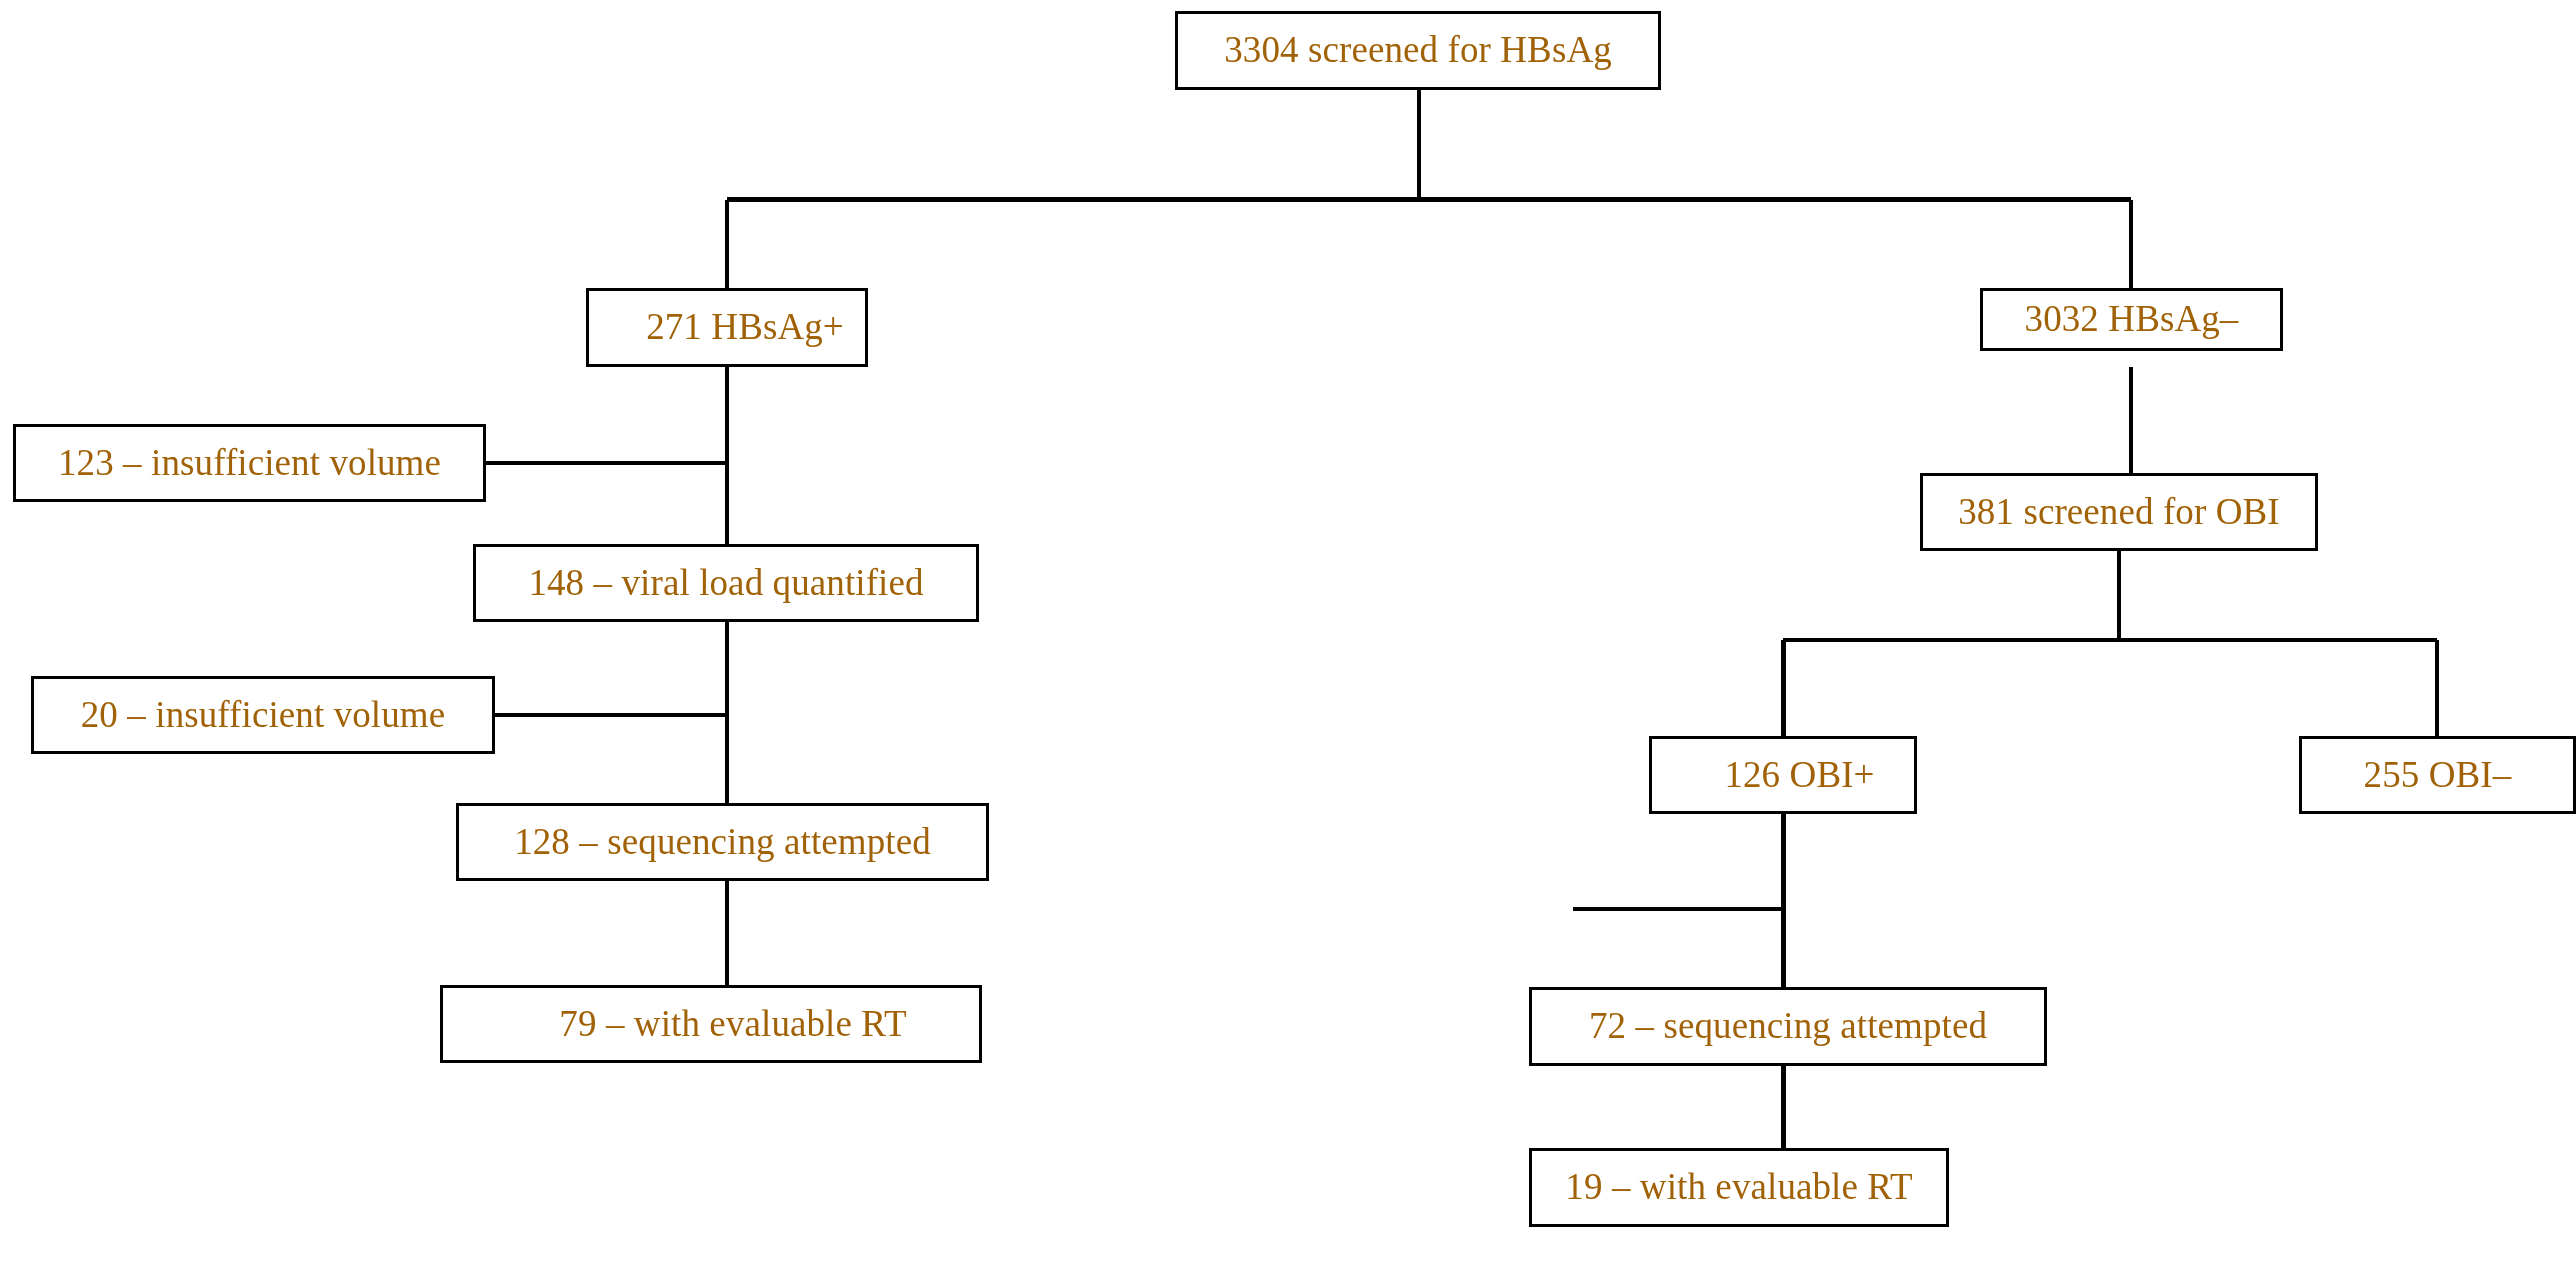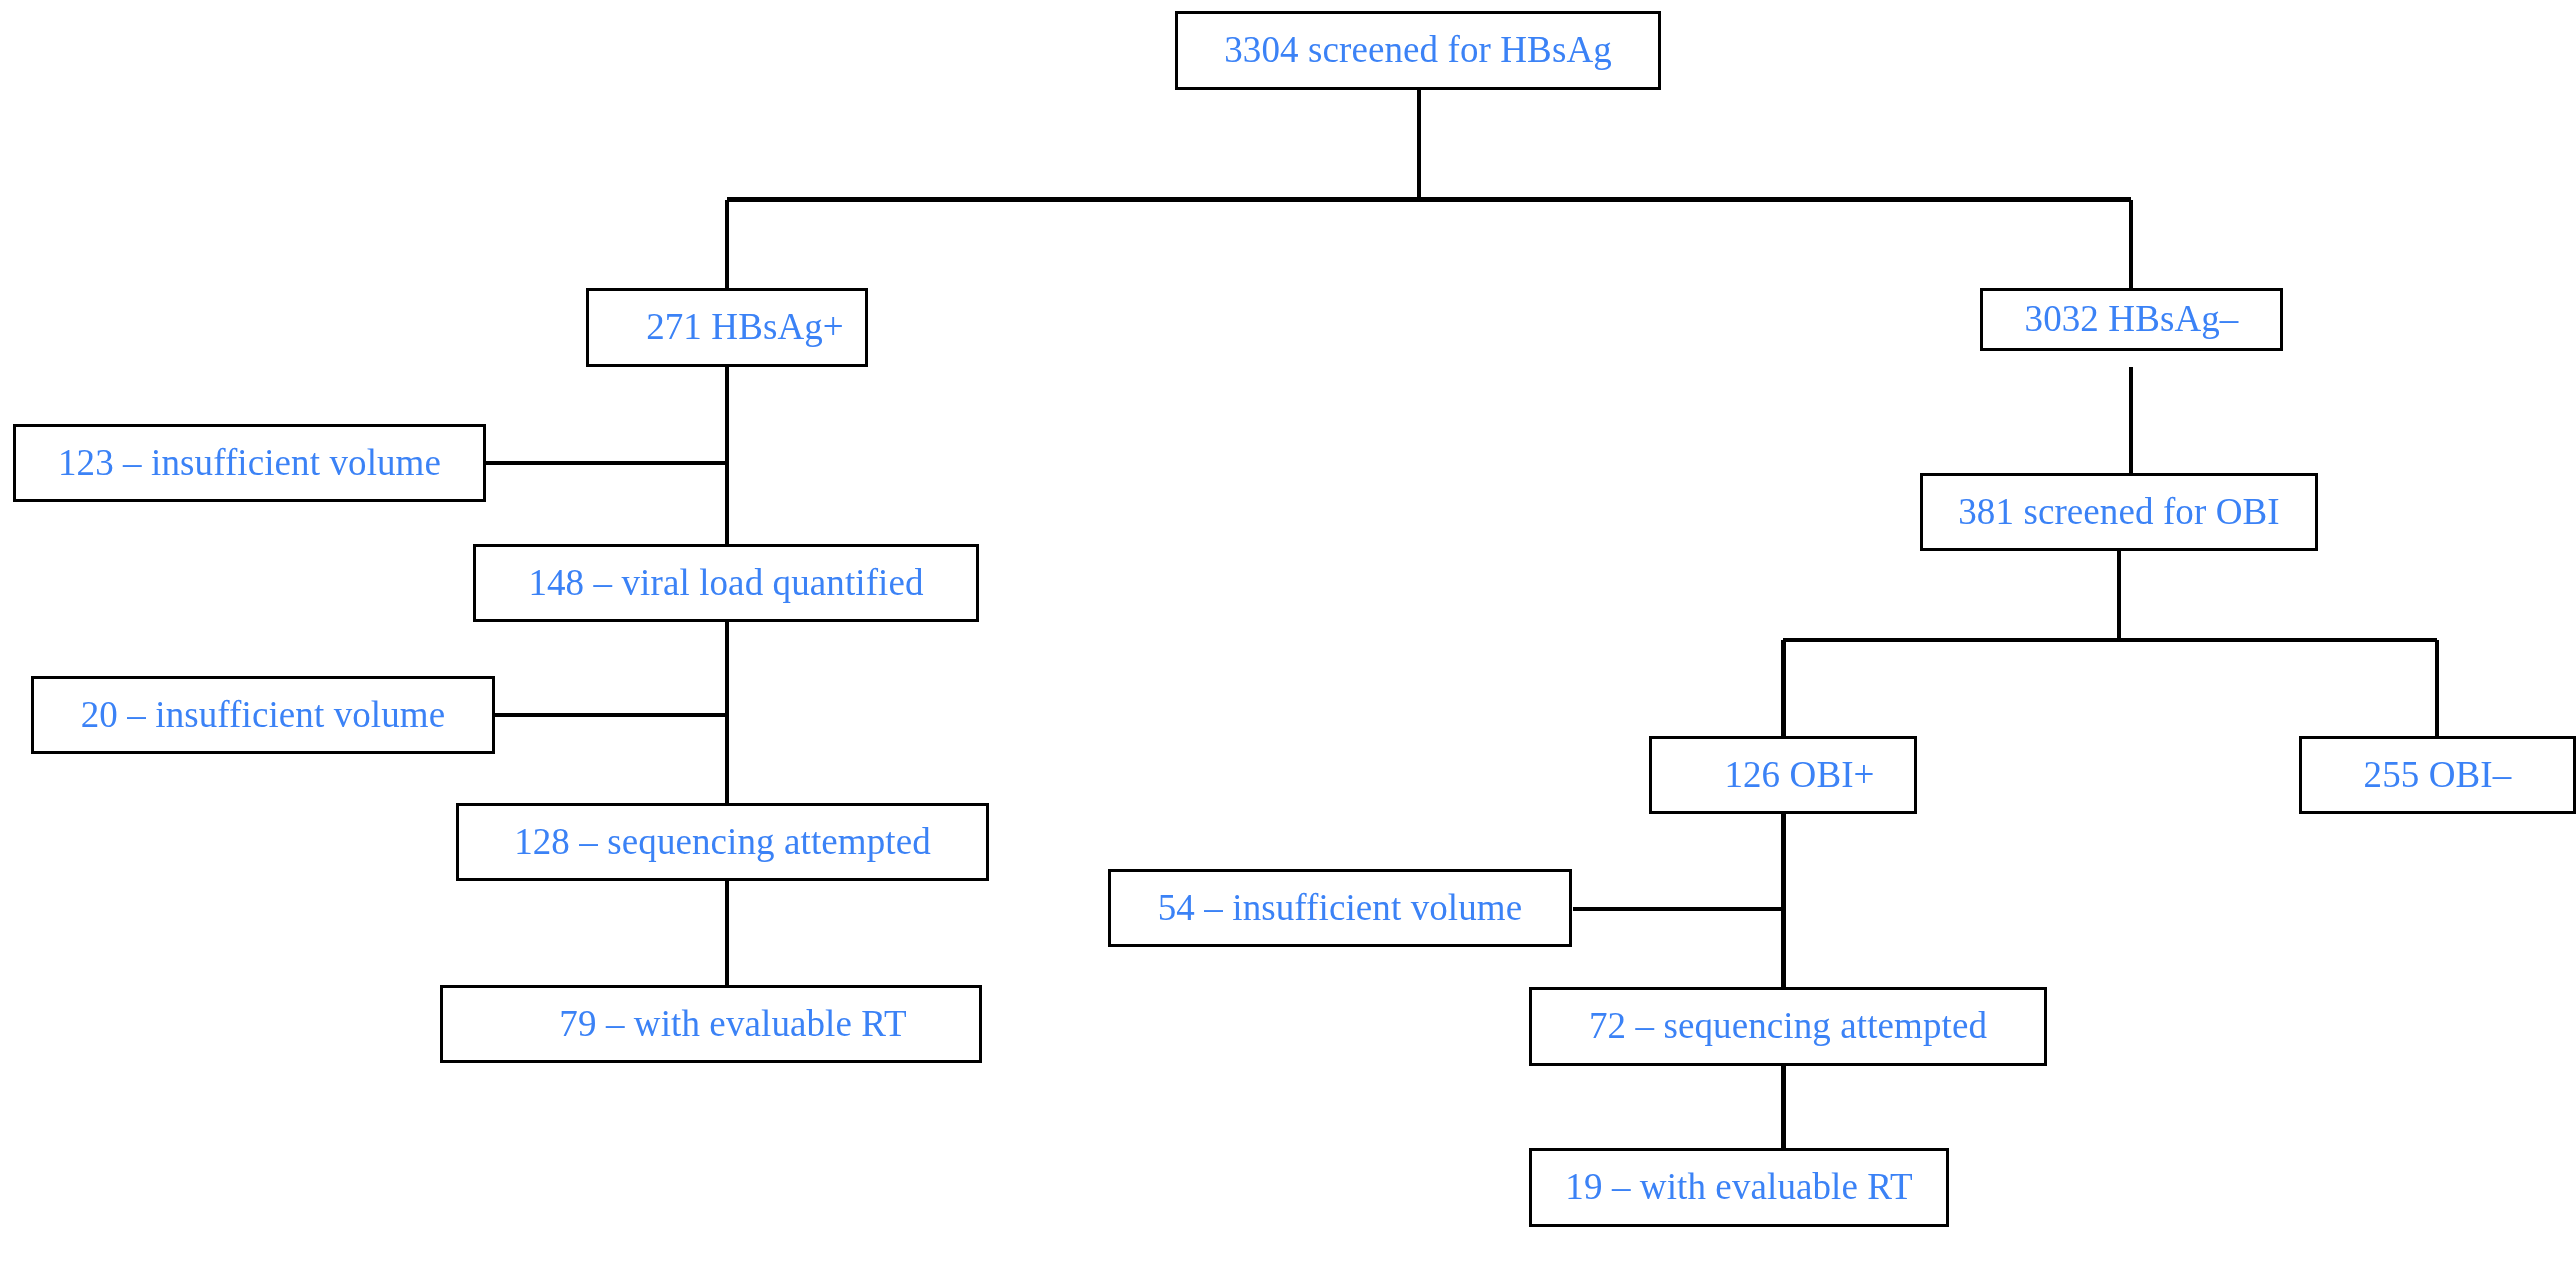--- a/index.html
+++ b/index.html
@@ -30,21 +30,21 @@
     background: #ffffff;
     border: 3px solid #000000;
     display: flex;
     align-items: center;
     justify-content: center;
     z-index: 5;
   }
   .node-label {
     font-size: 37px;
     line-height: 1.1;
-    color: #3b82f6;
+    color: #a16207;
     white-space: nowrap;
     letter-spacing: 0.1px;
   }
 </style>
 </head>
 <body>
 
 <div id="flow-root">
 
   <svg id="connector-layer" viewBox="0 0 4300 2123" width="2576" height="1272" xmlns="http://www.w3.org/2000/svg">
@@ -122,23 +122,20 @@
   </div>
 
   <div class="node-box" style="left:1649px; top:736px; width:268px; height:78px;padding-left:33px;">
     <span class="node-label">126 OBI+</span>
   </div>
 
   <div class="node-box" style="left:2299px; top:736px; width:277px; height:78px;">
     <span class="node-label">255 OBI–</span>
   </div>
 
-  <div class="node-box" style="left:1108px; top:869px; width:464px; height:78px;">
-    <span class="node-label">54 – insufficient volume</span>
-  </div>
 
   <div class="node-box" style="left:1529px; top:987px; width:518px; height:79px;">
     <span class="node-label">72 – sequencing attempted</span>
   </div>
 
   <div class="node-box" style="left:1529px; top:1148px; width:420px; height:79px;">
     <span class="node-label">19 – with evaluable RT</span>
   </div>
 
 </div>

